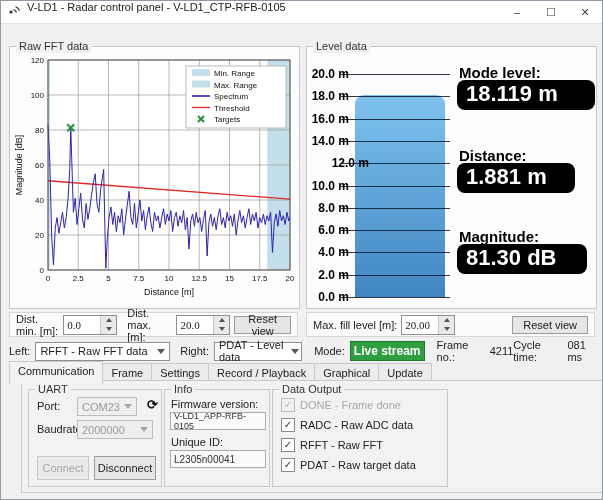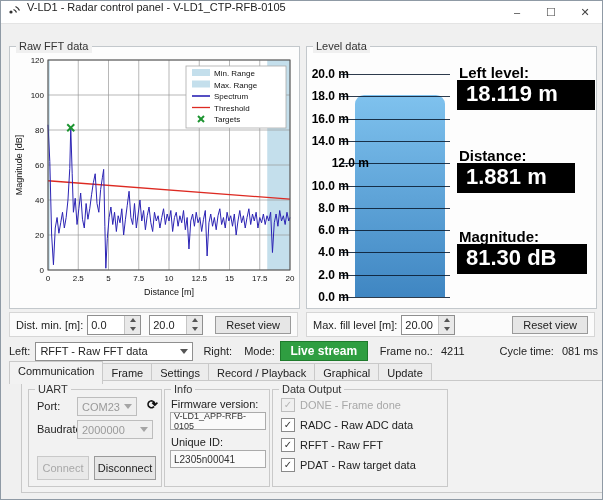--- a/index.html
+++ b/index.html
@@ -17,21 +17,21 @@
   .logo .l{color:#8property:none;}
   .logo .l{color:#8690b5;}
   
   .groupbox{position:absolute;border:1px solid #c3c8cc;background:#fdfdfd;}
   .groupbox .gb-title{position:absolute;top:-8px;left:6px;font-size:11px;color:#333;background:#f0f0f0;padding:0 3px;line-height:14px;}
   .groupbox.inner{background:transparent;border-color:#c9c9c9;}
   .groupbox.inner .gb-title{background:#f2f2f2;}
   
   .ctrlstrip{position:absolute;background:#fbfbfb;border:1px solid #d6d6d6;display:flex;align-items:center;font-size:11px;color:#222;padding:0 6px;box-sizing:border-box;}
   .spin{display:inline-flex;margin:0 4px;border:1px solid #8f8f8f;background:#fff;height:18px;}
-  .spin .val{padding:1px 3px;font-size:11px;min-width:30px;display:flex;align-items:center;}
+  .spin .val{padding:1px 3px;font-size:11px;min-width:30px;display:flex;align-items:center;font-family:Liberation Serif, serif;}
   .spin .arrows{width:15px;border-left:1px solid #c5c5c5;display:flex;flex-direction:column;background:#e9e9e9;}
   .spin .arrows div{flex:1;display:flex;align-items:center;justify-content:center;}
   .tri-up{width:0;height:0;border-left:3px solid transparent;border-right:3px solid transparent;border-bottom:4px solid #555;}
   .tri-dn{width:0;height:0;border-left:3px solid transparent;border-right:3px solid transparent;border-top:4px solid #555;}
   .btn{font-size:11px;color:#222;background:#e6e6e6;border:1px solid #9a9a9a;height:24px;padding:0 10px;display:inline-flex;align-items:center;justify-content:center;}
   .btn.disabled{color:#a8a8a8;border-color:#c9c9c9;background:#e9e9e9;}
   .spacer{flex:1;}
   
   .modebar{position:absolute;display:flex;align-items:center;font-size:11px;color:#222;}
   .combo{display:inline-flex;align-items:center;border:1px solid #8f8f8f;background:#fff;height:19px;box-sizing:border-box;padding-left:4px;font-size:11px;}
@@ -43,21 +43,21 @@
   
   .tabs{position:absolute;display:flex;font-size:11px;}
   .tab{padding:2px 8px 3px 8px;border:1px solid #c9c9c9;border-bottom:none;background:#ececec;color:#222;margin-right:-1px;height:15px;line-height:15px;}
   .tab.active{background:#f2f2f2;position:relative;z-index:3;height:17px;margin-top:-2px;}
   .tabpanel{position:absolute;background:#f2f2f2;border:1px solid #c9c9c9;}
   
   .scale-label{position:absolute;font-size:12px;font-weight:bold;color:#000;text-align:right;width:48px;}
   .scale-line{position:absolute;height:1px;background:rgba(8,25,45,.85);}
   .tank-fill{position:absolute;border-radius:9px 9px 0 0;}
   .readout-label{position:absolute;font-size:15px;font-weight:bold;color:#000;}
-  .readout-box{position:absolute;background:#000;color:#fff;font-weight:bold;font-size:22px;border-radius:0;padding:1px 9px 3px 9px;white-space:nowrap;}
+  .readout-box{position:absolute;background:#000;color:#fff;font-weight:bold;font-size:22px;border-radius:8px;padding:1px 9px 3px 9px;white-space:nowrap;}
   
   .field{position:absolute;background:#fafafa;border:1px solid #ababab;font-size:9px;color:#333;display:flex;align-items:center;padding:0 3px;height:16px;}
   .lbl{position:absolute;font-size:11px;color:#222;}
   .cbrow{position:absolute;display:flex;align-items:center;font-size:11px;color:#222;}
   .cb{width:12px;height:12px;border:1px solid #8a8a8a;background:#fff;margin-right:5px;display:flex;align-items:center;justify-content:center;font-size:10px;color:#333;line-height:10px;}
   .cbrow.disabled{color:#a8a8a8;}
   .cbrow.disabled .cb{border-color:#bdbdbd;background:#f0f0f0;color:#b5b5b5;}
   .refresh{font-size:13px;font-weight:bold;color:#111;background:none;border:none;line-height:14px;}
 </style>
 </head>
@@ -161,21 +161,21 @@
         <div class="scale-line" style="left: 34px; top: 183.1px; width: 109px;"></div>
         <div class="scale-label" style="left: -6px; top: 176.1px;">6.0 m</div>
         <div class="scale-line" style="left: 34px; top: 205.4px; width: 109px;"></div>
         <div class="scale-label" style="left: -6px; top: 198.4px;">4.0 m</div>
         <div class="scale-line" style="left: 34px; top: 227.7px; width: 109px;"></div>
         <div class="scale-label" style="left: -6px; top: 220.7px;">2.0 m</div>
         <div class="scale-line" style="left: 34px; top: 250px; width: 109px;"></div>
         <div class="scale-label" style="left: -6px; top: 243px;">0.0 m</div>
       </div>
 
-    <div class="readout-label" style="left:152px;top:17px;">Left level:</div>
+    <div class="readout-label" style="left:152px;top:17px;">Mode level:</div>
     <div class="readout-box" style="left:150px;top:33px;min-width:120px;">18.119 m</div>
 
     <div class="readout-label" style="left:152px;top:100px;">Distance:</div>
     <div class="readout-box" style="left:150px;top:116px;min-width:100px;">1.881 m</div>
 
     <div class="readout-label" style="left:152px;top:181px;">Magnitude:</div>
     <div class="readout-box" style="left:150px;top:197px;min-width:112px;">81.30 dB</div>
   </div>
 
   <div class="ctrlstrip" style="left:8px;top:311px;width:289px;height:25px;">
@@ -184,20 +184,21 @@
       <span class="val">0.0</span>
       <span class="arrows">
           <div>
             <span class="tri-up"></span>
           </div>
           <div>
             <span class="tri-dn"></span>
           </div>
         </span>
     </span>
+    <span style="margin-left:6px;">Dist. max. [m]:</span>
     <span class="spin">
       <span class="val">20.0</span>
       <span class="arrows">
           <div>
             <span class="tri-up"></span>
           </div>
           <div>
             <span class="tri-dn"></span>
           </div>
         </span>
@@ -225,20 +226,26 @@
 
   <div class="modebar" style="left:8px;top:340px;width:589px;height:20px;">
     <span>Left:</span>
     <span class="combo" style="width:158px;margin-left:5px;">
       <span>RFFT - Raw FFT data</span>
       <span class="cararea">
           <span class="car"></span>
         </span>
     </span>
     <span style="margin-left:10px;">Right:</span>
+    <span class="combo" style="width:103px;margin-left:5px;">
+      <span>PDAT - Level data</span>
+      <span class="cararea">
+          <span class="car"></span>
+        </span>
+    </span>
     <span style="margin-left:12px;">Mode:</span>
     <span class="badge" id="livebadge" style="width: 86px; margin-left: 5px; background: rgb(47, 158, 65);">Live stream</span>
     <span style="margin-left:12px;">Frame no.:</span>
     <span style="margin-left:8px;">4211</span>
     <span class="spacer"></span>
     <span>Cycle time:</span>
     <span style="margin-left:8px;">081 ms</span>
   </div>
 
   <div class="tabs" id="tabbar" style="left:8px;top:362px;">

